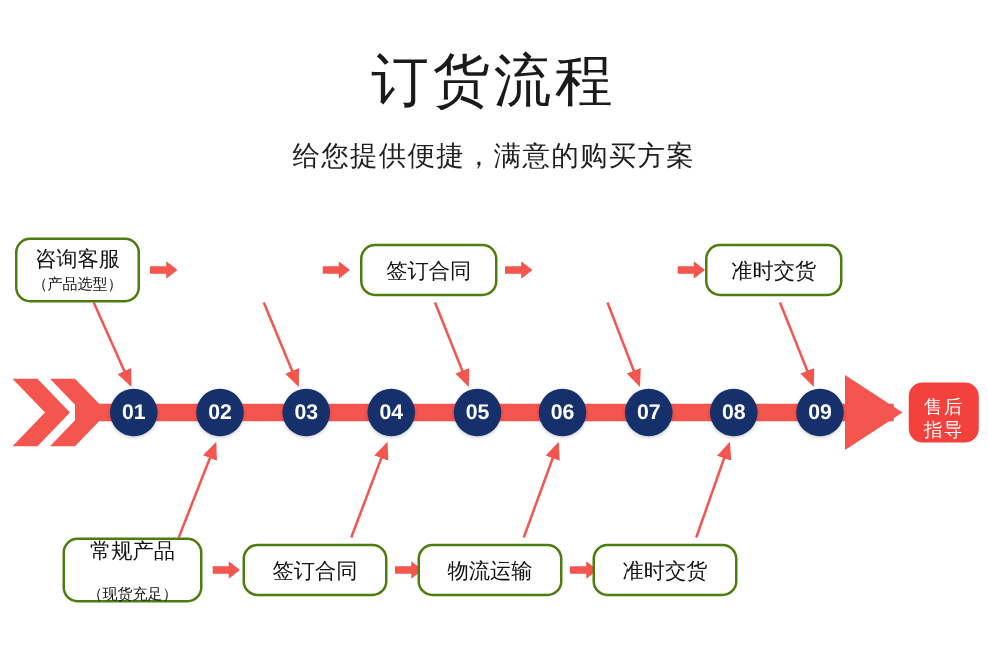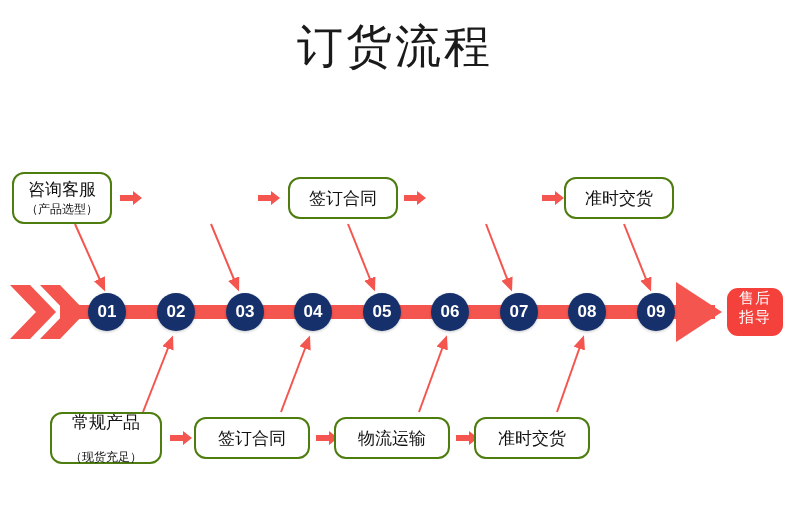--- a/index.html
+++ b/index.html
@@ -11,20 +11,21 @@
     height: 519px;
     background: #ffffff;
     font-family: "Liberation Sans", "DejaVu Sans", sans-serif;
     overflow: hidden;
     position: relative;
   }
   #stage {
     position: relative;
     width: 790px;
     height: 441px;
+    margin-top: 18px;
   }
 
   
   .title {
     position: absolute;
     left: 0;
     top: 18px;
     width: 790px;
     text-align: center;
     font-size: 46px;
@@ -121,21 +122,21 @@
     left: 727px;
     top: 288px;
     width: 56px;
     height: 48px;
     border-radius: 11px;
     background: #f4413b;
     color: #ffffff;
     display: flex;
     flex-direction: column;
     align-items: center;
-    justify-content: flex-start;
+    justify-content: flex-end;
     font-size: 15px;
     line-height: 19px;
     letter-spacing: 1px;
   }
 
   
   #connectors {
     position: absolute;
     left: 0;
     top: 0;
@@ -143,20 +144,21 @@
     height: 519px;
     pointer-events: none;
   }
 </style>
 </head>
 <body>
 
 <div id="stage">
 
   <div class="title">订货流程</div>
+  <div class="subtitle">给您提供便捷，满意的购买方案</div>
 
   <svg id="connectors" viewBox="0 0 790 519">
     <defs>
       <marker id="ah" markerWidth="7" markerHeight="7" refX="5.6" refY="3" orient="auto">
         <path d="M0,0 L7,3 L0,6 z" fill="#f4554e"></path>
       </marker>
     </defs>
 
     <g stroke="#f4554e" stroke-width="2" fill="none" marker-end="url(#ah)">
       <line x1="75" y1="224" x2="104" y2="289"></line>

